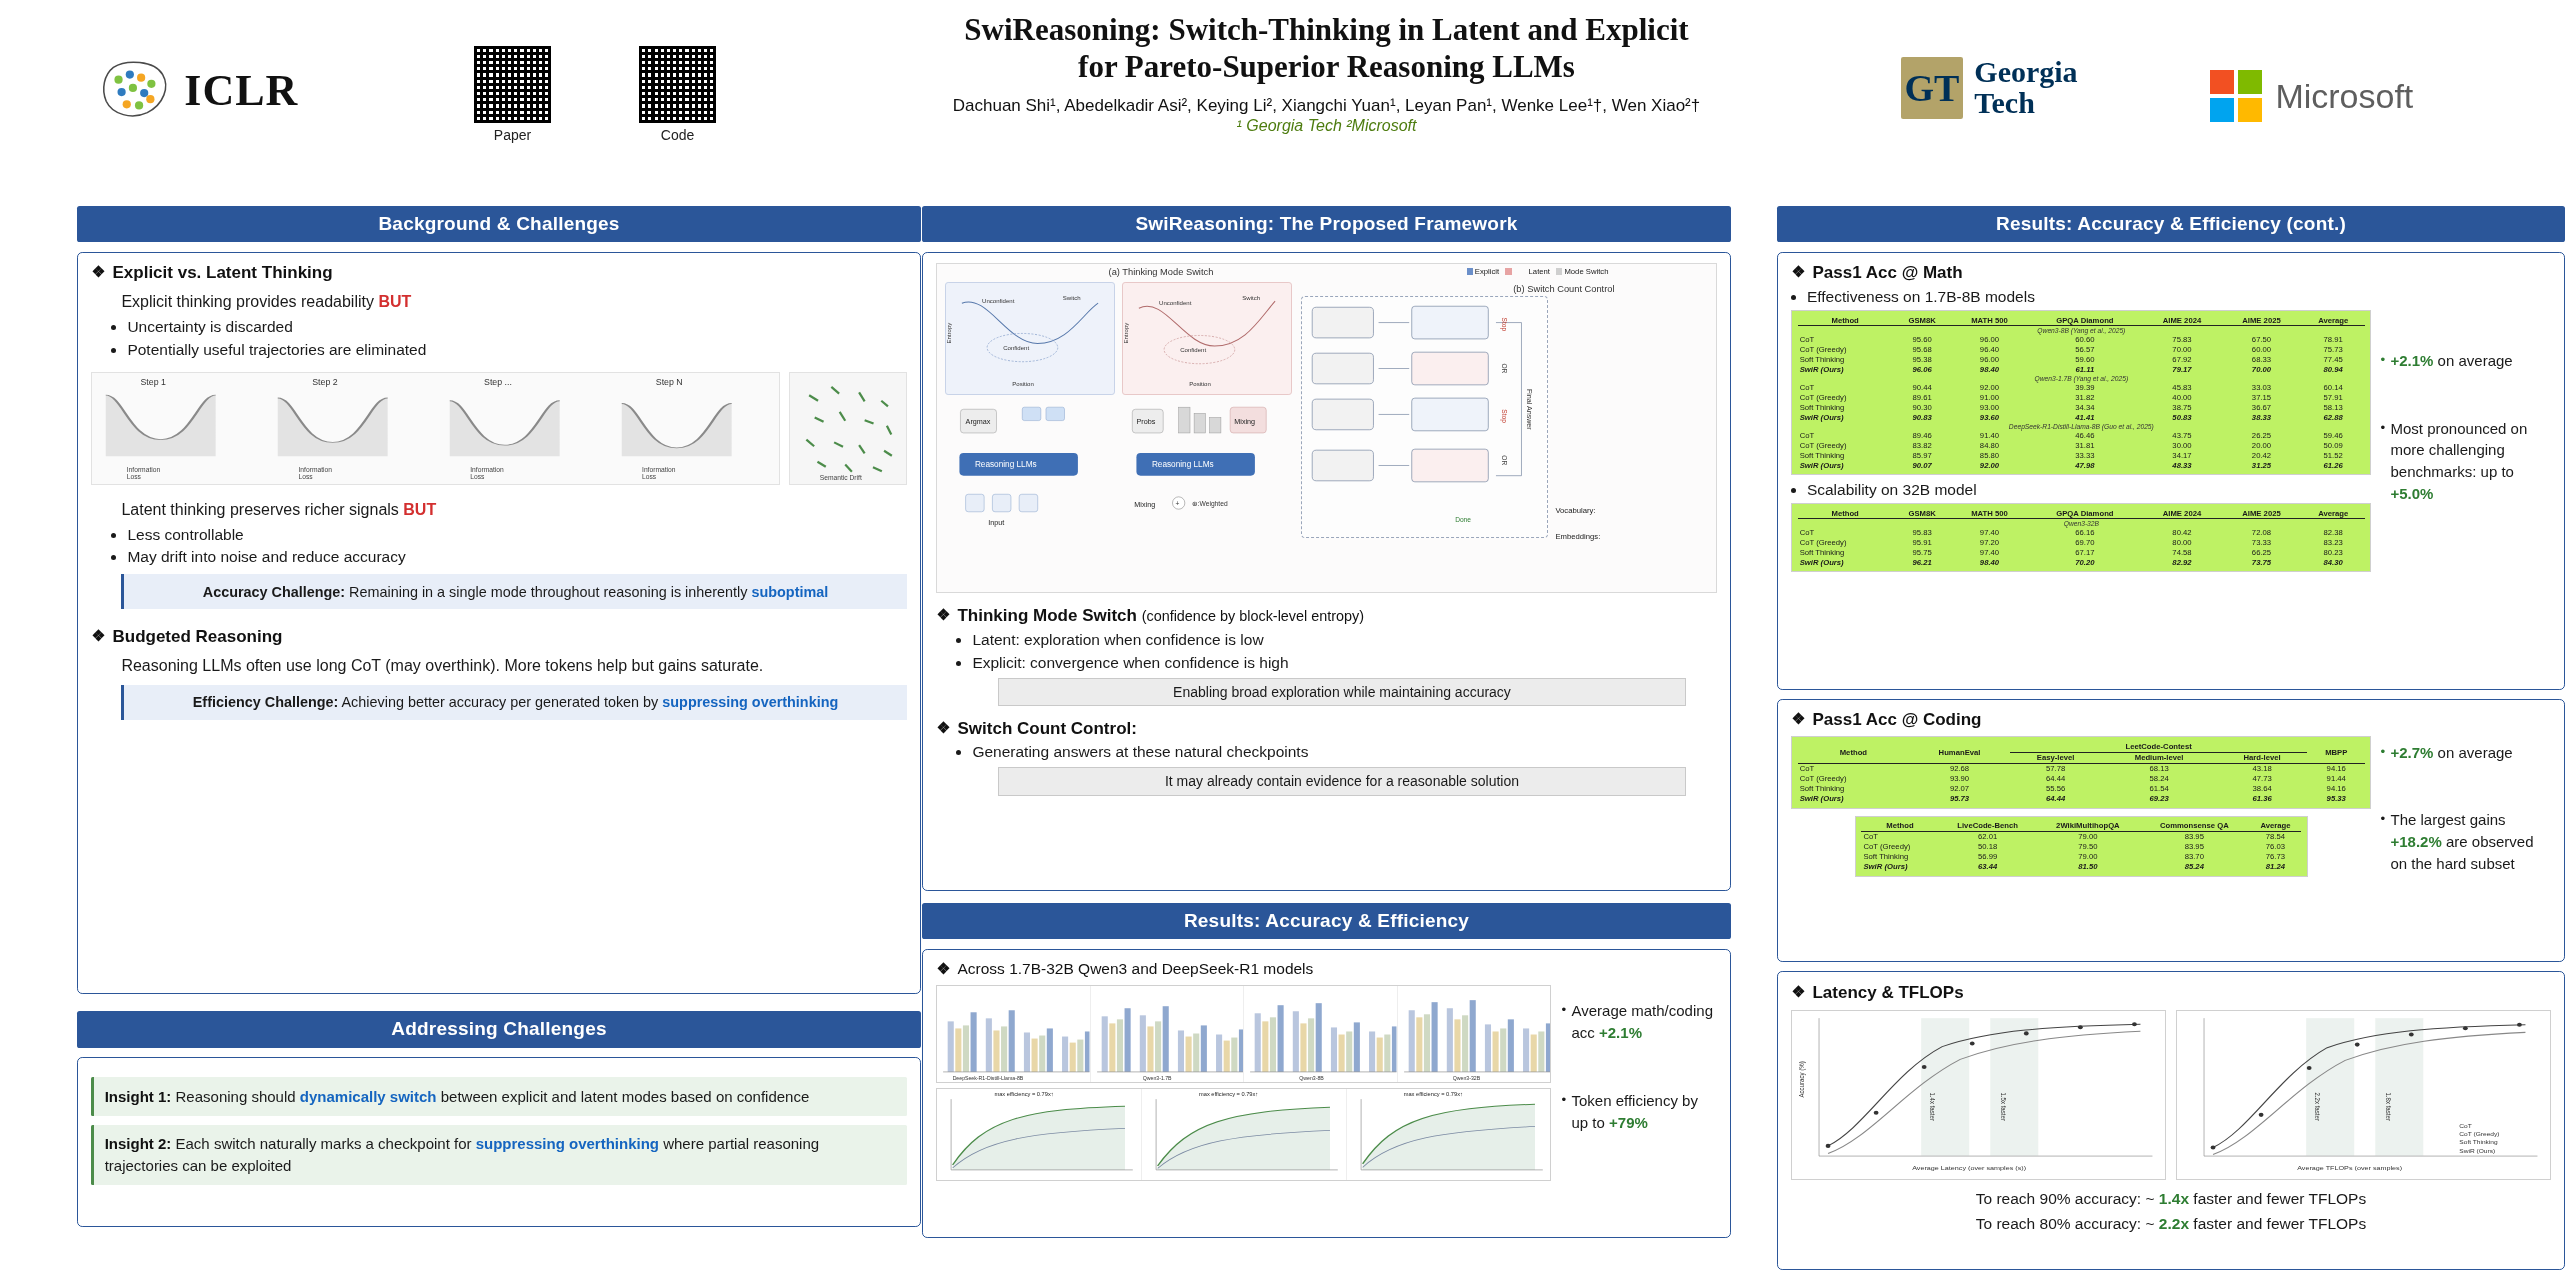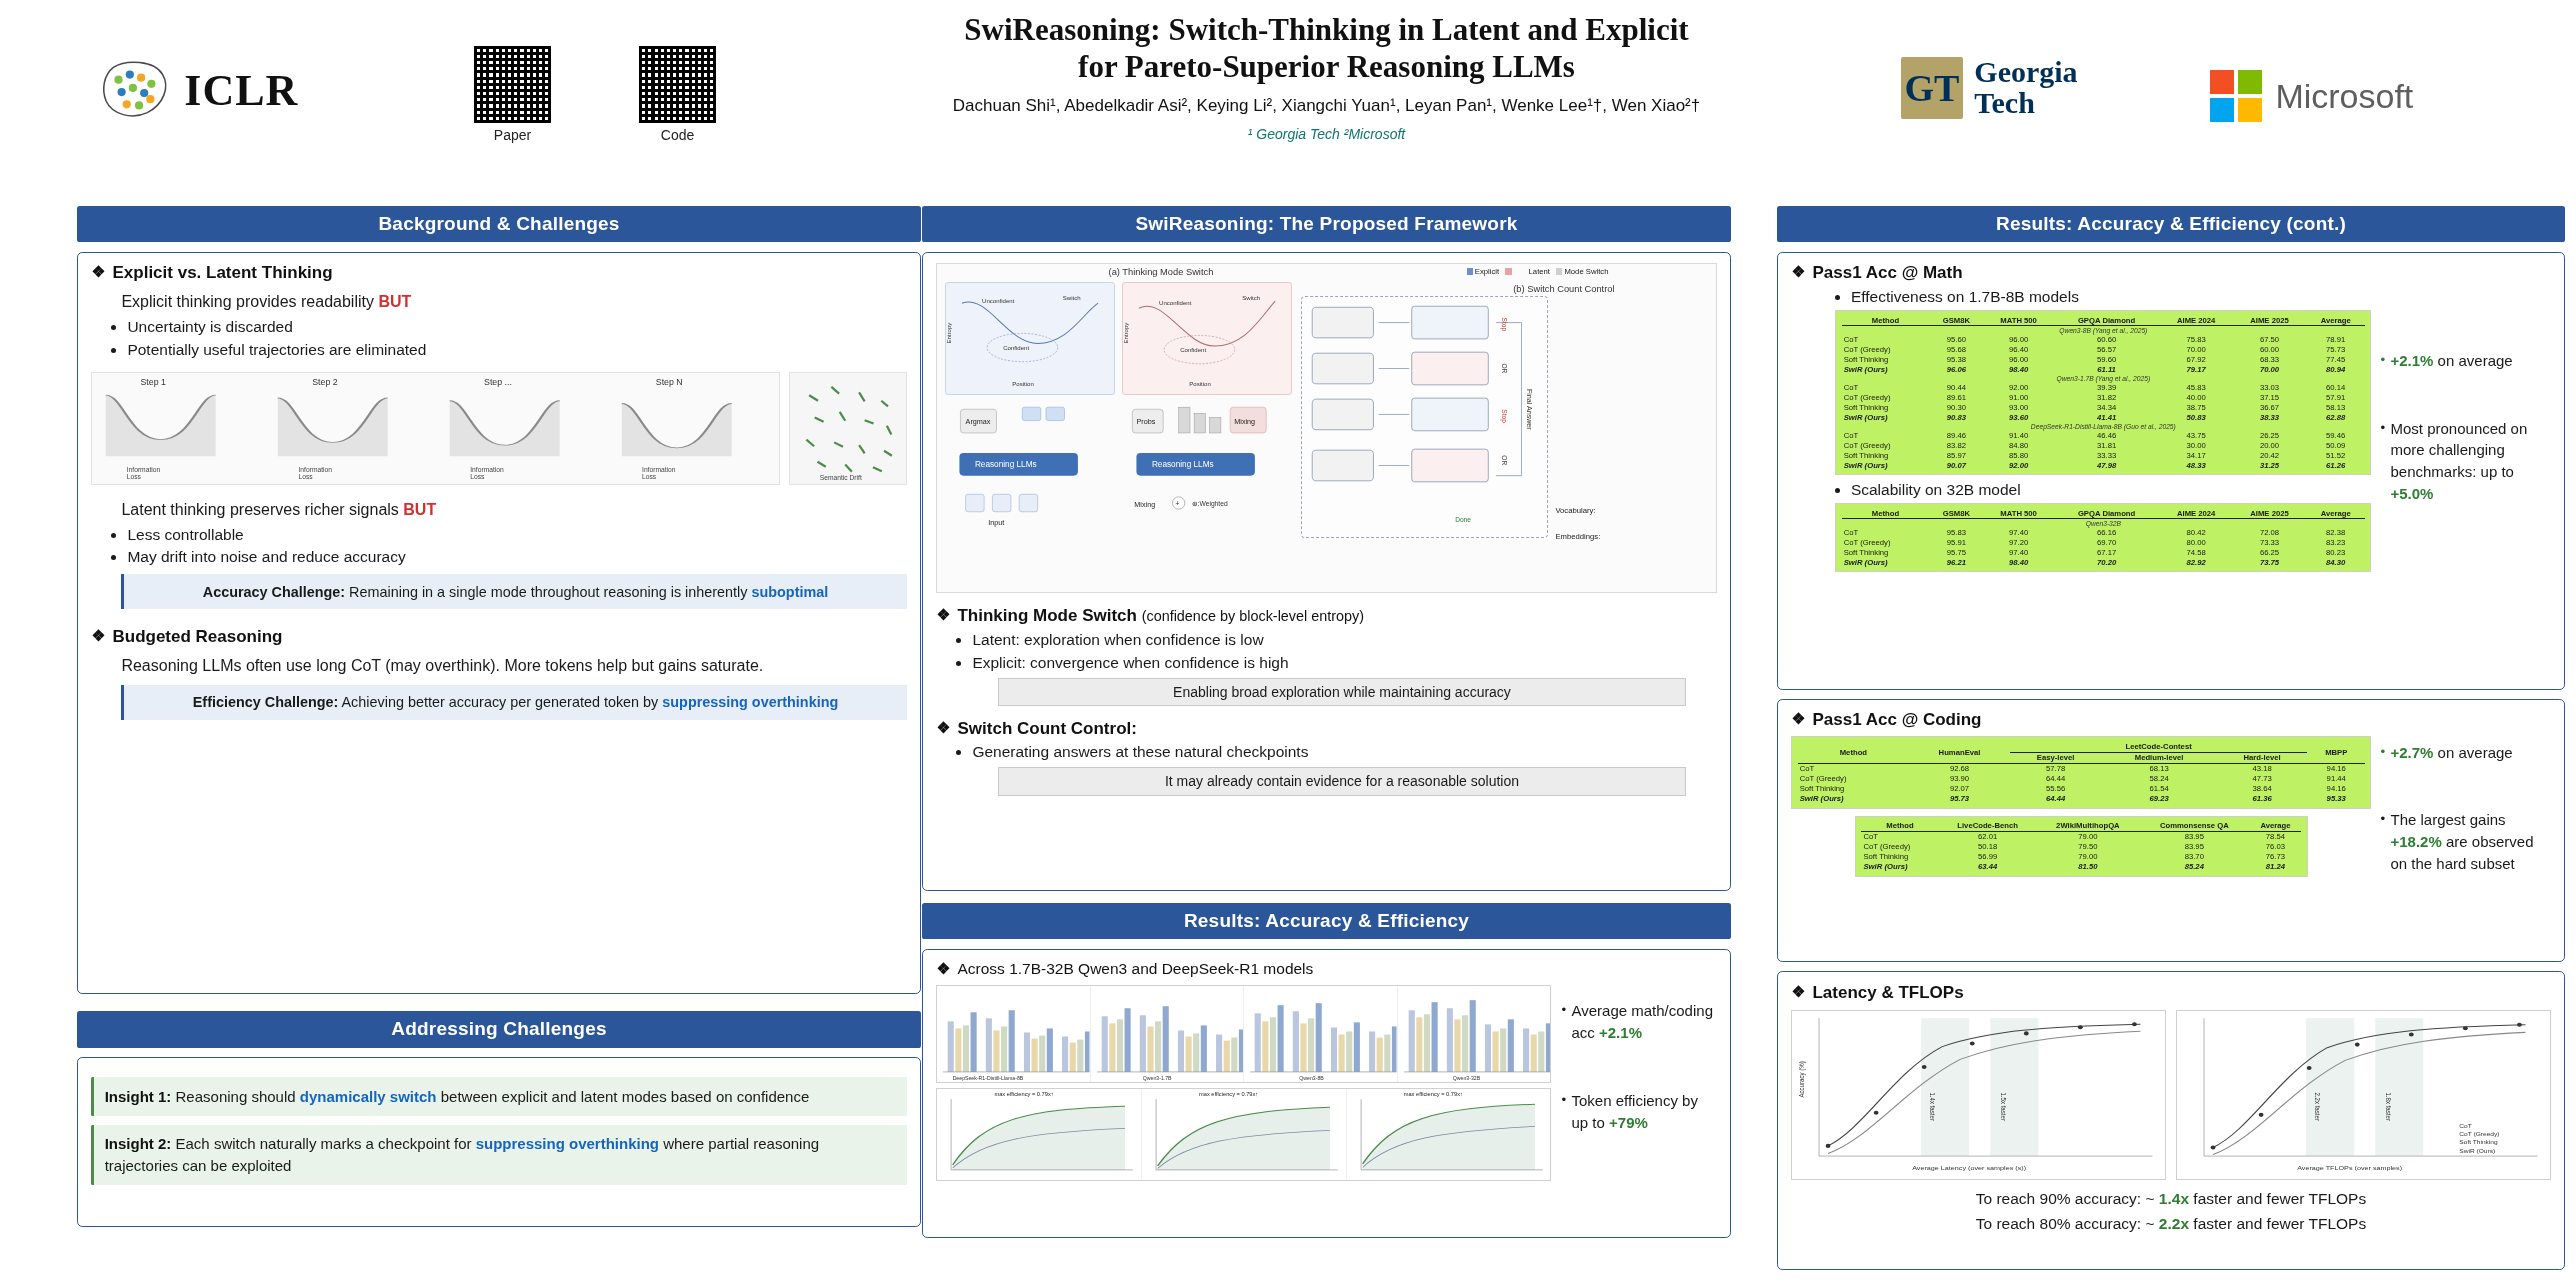--- a/index.html
+++ b/index.html
@@ -19,21 +19,21 @@
   .iclr-text { font-size:44px; font-weight:bold; letter-spacing:1px; color:#111; margin-left:9.3px; font-family:"Liberation Serif", serif;}
   .qr { position:absolute; width:77px; height:77px; background:
       repeating-linear-gradient(90deg,#000 0 3.1px,#fff 3.1px 6.2px),
       repeating-linear-gradient(0deg,#000 0 3.1px,transparent 3.1px 6.2px);
       background-blend-mode: multiply; }
   .qr-wrap { position:absolute; text-align:center; }
   .qr-label { font-size:14px; margin-top:4.1px; color:#222; }
   .title { position:absolute; left:747px; top:12.4px; width:1159px; text-align:center; }
   .title h1 { font-size:31px; line-height:1.18; margin:0; font-weight:bold; color:#111; font-family:"Liberation Serif", serif; }
   .authors { font-size:17px; margin-top:10.3px; color:#111; }
-  .affil { font-size:14px; margin-top:10px; font-style:italic; color:#0f766e; }
+  .affil { font-size:16px; margin-top:1px; font-style:italic; color:#4d7c0f; }
   .gt-logo { position:absolute; left:1901px; top:57px; display:flex; align-items:center; }
   .gt-badge { width:62px; height:62px; background:#B3A369; color:#003057; font-weight:bold; font-size:38px;
      display:flex; align-items:center; justify-content:center; font-family:"Liberation Serif", serif; border-radius:2.1px;}
   .gt-words { margin-left:11.3px; line-height:1.02; }
   .gt-words .g1 { font-size:30px; font-weight:bold; color:#003057; font-family:"Liberation Serif", serif;}
   .gt-words .g2 { font-size:30px; font-weight:bold; color:#003057; font-family:"Liberation Serif", serif;}
   .ms-logo { position:absolute; left:2210px; top:70px; display:flex; align-items:center; }
   .ms-grid { width:52px; height:52px; display:grid; grid-template-columns:1fr 1fr; grid-template-rows:1fr 1fr; gap:3.6px; }
   .ms-words { font-size:34px; color:#5E5E5E; margin-left:13.4px; font-family:"Liberation Sans", sans-serif; }
 
@@ -553,21 +553,21 @@
 </div>
 
 <div class="col col3">
   <div class="sec-title">Results: Accuracy &amp; Efficiency (cont.)</div>
 
   <div class="panel" style="height:438px;">
     <div class="bullet-h">
       <span class="dia">❖</span>
       <span>Pass1 Acc @ Math</span>
     </div>
-    <div style="display:flex; gap:9.3px;margin-left:44px;">
+    <div style="display:flex; gap:9.3px;">
       <div style="flex:1;">
         <ul class="dots" style="margin-left:15.5px;">
           <li>Effectiveness on 1.7B-8B models</li>
         </ul>
         <div class="tbl-wrap" style="margin-top:4.1px;">
           <table class="res">
             <thead>
               <tr>
                 <th>Method</th>
                 <th>GSM8K</th>

